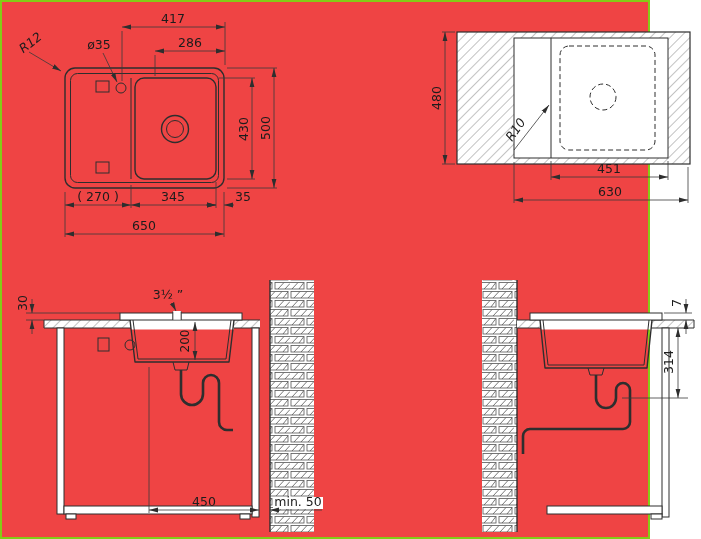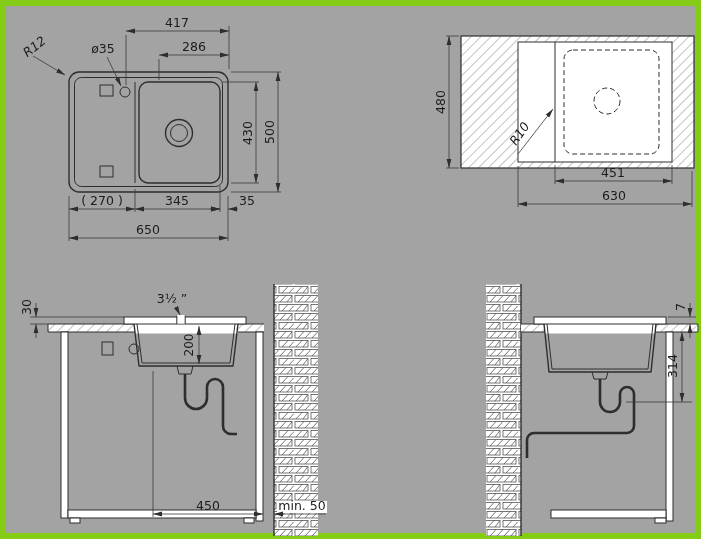--- a/index.html
+++ b/index.html
@@ -1,16 +1,16 @@
 <!DOCTYPE html>
 <html><head>
 <meta charset="utf-8">
 <style>
   html,body{margin:0;padding:0;background:#ffffff}
-  .canvas{width:701px;height:539px;background:#a3a3a3;border:6px solid #84cc16;box-sizing:border-box;font-family:"DejaVu Sans",sans-serif}
+  .canvas{width:650px;height:539px;background:#ef4444;border:2px solid #84cc16;box-sizing:border-box;font-family:"DejaVu Sans",sans-serif}
   svg{display:block}
   svg text{font-family:"DejaVu Sans",sans-serif;font-size:12.5px;fill:#1c1c1c}
   svg text.sm{font-size:12px}
   .o{stroke:#2e2e2e;stroke-width:1.4;fill:none;stroke-linejoin:round}
   .o2{stroke:#2e2e2e;stroke-width:1;fill:none}
   .ow{stroke:#2e2e2e;stroke-width:1;fill:#ffffff}
   .d{stroke:#3a3a3a;stroke-width:0.8;fill:none}
   .dash{stroke-dasharray:5 3}
   .pipe{stroke:#2e2e2e;stroke-width:2.6;fill:none}
   .it{font-style:italic}

